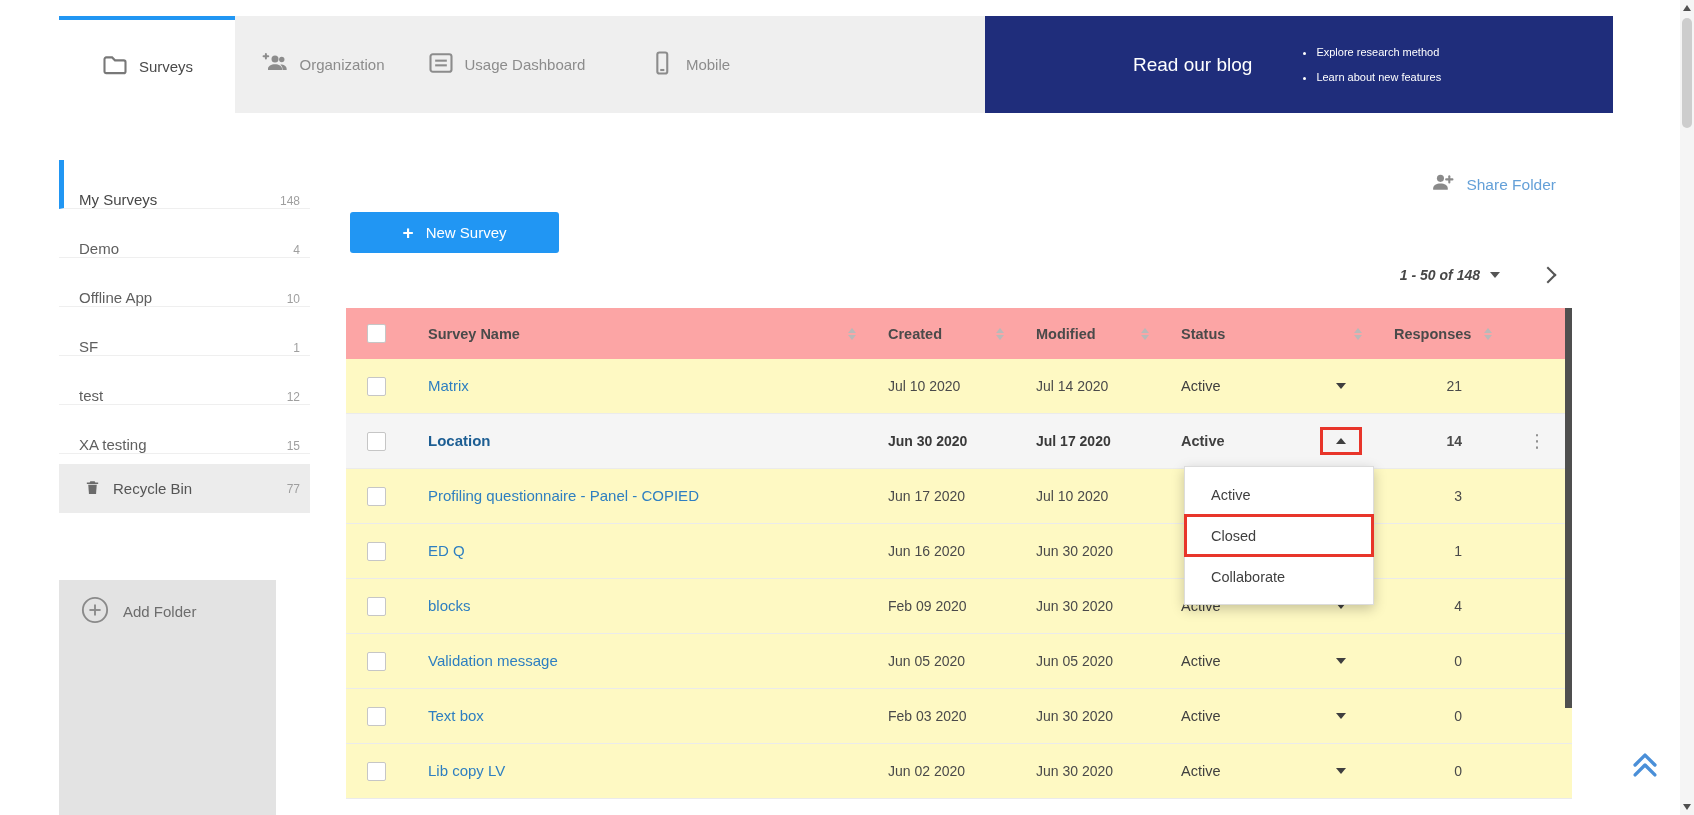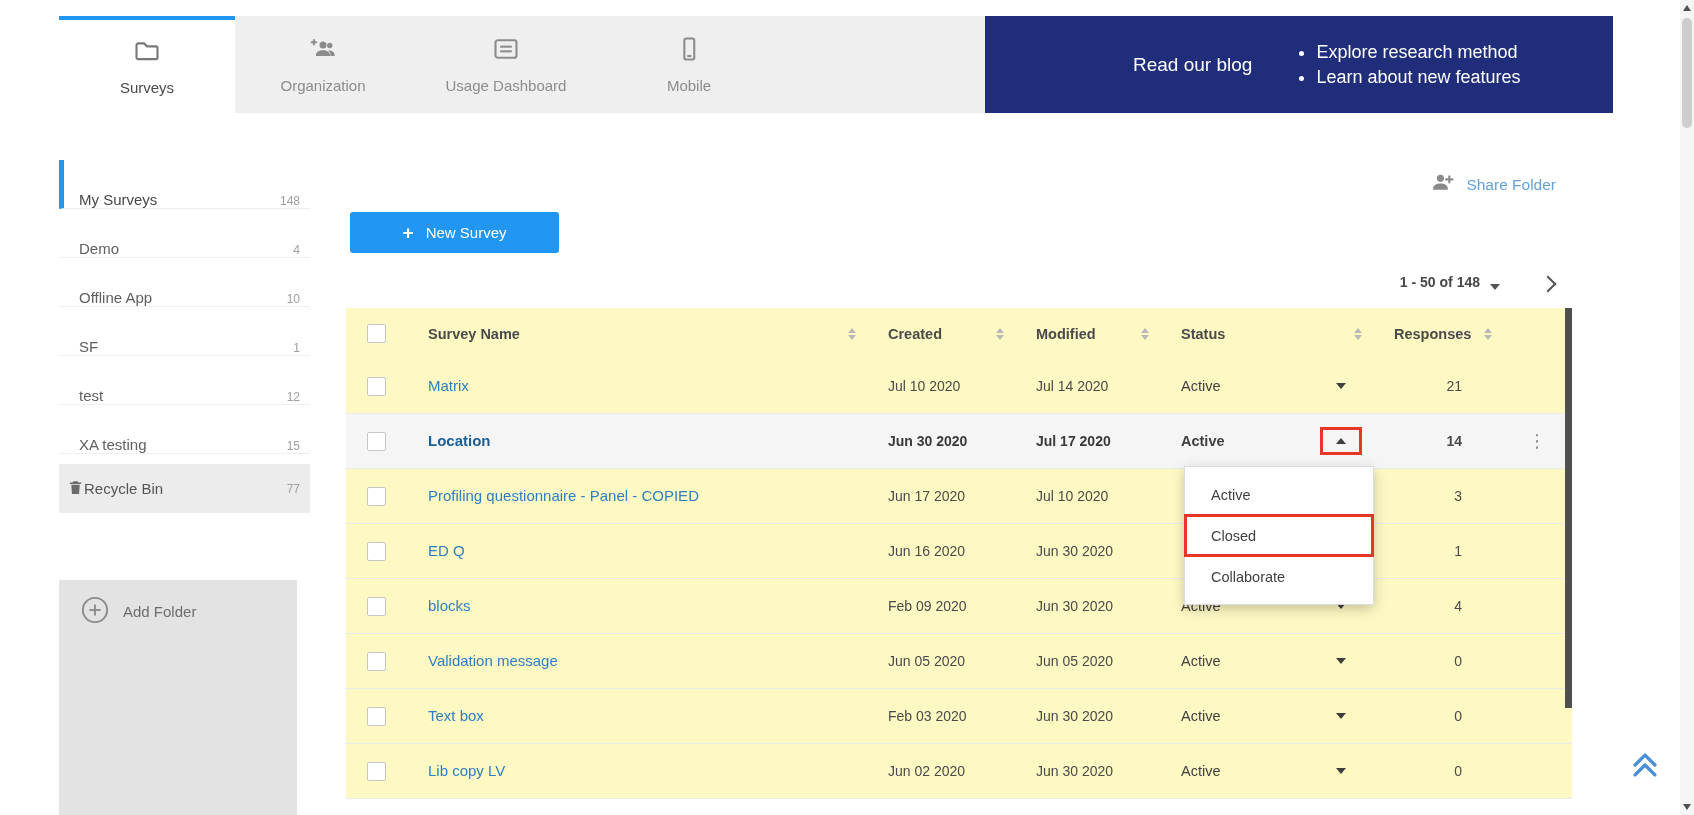--- a/index.html
+++ b/index.html
@@ -3,54 +3,54 @@
 <meta charset="utf-8">
 <style>
   * { margin:0; padding:0; box-sizing:border-box; }
   html,body { width:1694px; height:815px; background:#fff; font-family:"Liberation Sans", sans-serif; overflow:hidden; }
   :root { --accent:#2196f3; --navy:#1f2d7b; --link:#2e7fc1; --red:#e8352a; }
   .page { position:relative; width:1694px; height:815px; background:#fff; }
 
   
   .topnav { position:absolute; left:59px; top:16px; width:1554px; height:97px; display:flex; background:#efefef; }
   .tabs { display:flex; height:100%; }
-  .tab { width:176px; display:flex; flex-direction:column; align-items:center; justify-content:center; gap:10px; cursor:pointer; }
+  .tab { width:176px; display:flex; flex-direction:row; align-items:center; justify-content:center; gap:10px; cursor:pointer; }
   .tab.wide { width:190px; }
   .tab-label { font-size:15px; color:#8c8c8c; }
   .tab.active { background:#fff; border-top:4px solid var(--accent); }
   .tab.active .tab-label { color:#4a4a4a; }
   .tab svg { width:28px; height:28px; }
   .blog-banner { margin-left:auto; width:628px; background:var(--navy); color:#fff; display:flex; align-items:center; }
   .blog-title { margin-left:148px; font-size:19px; white-space:nowrap; }
-  .blog-bullets { margin-left:46px; list-style:disc; padding-left:18px; font-size:18px; line-height:25px; }
+  .blog-bullets { margin-left:46px; list-style:disc; padding-left:18px; font-size:11px; line-height:25px; }
 
   
   .sidebar { position:absolute; left:59px; top:160px; width:251px; height:655px; }
   .folder-item { position:relative; height:49px; display:flex; align-items:flex-end; padding-left:20px; background:#fff; border-bottom:1px solid #efefef; font-size:15px; color:#5f5f5f; cursor:pointer; }
   .folder-item.active { border-left:5px solid var(--accent); padding-left:15px; color:#474747; }
   .folder-count { position:absolute; right:10px; font-size:12px; color:#9f9f9f; }
-  .recycle-bin { position:relative; margin-top:10px; height:49px; background:#ececec; display:flex; align-items:center; padding-left:8px; font-size:15px; color:#555; cursor:pointer; }
-  .add-folder-block { position:absolute; left:0; top:420px; width:238px; height:235px; background:#e3e3e3; }
+  .recycle-bin { position:relative; margin-top:10px; height:49px; background:#ececec; display:flex; align-items:center; gap:12px; padding-left:25px; font-size:15px; color:#555; cursor:pointer; }
+  .add-folder-block { position:absolute; left:0; top:420px; width:217px; height:235px; background:#e3e3e3; }
   .add-folder { display:flex; align-items:center; gap:14px; padding:16px 0 0 22px; font-size:15px; color:#6d6d6d; cursor:pointer; }
 
   
   .main { position:absolute; left:346px; top:160px; width:1226px; height:655px; background:#fff; }
   .share-row { position:absolute; top:10px; right:16px; display:flex; align-items:center; gap:12px; cursor:pointer; }
   .share-label { color:#64a0d8; font-size:15.5px; }
   .new-survey-btn { position:absolute; top:52px; left:4px; width:209px; height:41px; background:var(--accent); color:#fff; border:none; border-radius:3px; font-size:15px; display:flex; align-items:center; justify-content:center; gap:12px; cursor:pointer; font-family:inherit; }
   .new-survey-btn .plus { font-size:19px; font-weight:bold; line-height:1; }
-  .pagination { position:absolute; top:100px; right:18px; height:30px; display:flex; align-items:flex-end; }
+  .pagination { position:absolute; top:100px; right:18px; height:30px; display:flex; align-items:center;font-style:italic; }
   .pagination-label { font-size:14px; color:#474747; font-weight:bold; }
   .caret-down-sm { margin-left:10px; width:0; height:0; border-left:5px solid transparent; border-right:5px solid transparent; border-top:6px solid #555; cursor:pointer; }
   .next-chevron { margin-left:42px; width:12px; height:12px; border-top:2px solid #555; border-right:2px solid #555; transform:rotate(45deg); cursor:pointer; }
 
   
   .survey-table { position:absolute; left:0; top:148px; width:1226px; }
   .t-head, .t-row { display:grid; grid-template-columns:60px 460px 148px 145px 213px 130px 70px; align-items:center; }
-  .t-head { height:51px; background:#fef9c3; }
+  .t-head { height:51px; background:#fca5a5; }
   .h-cell { display:flex; align-items:center; justify-content:space-between; padding:0 10px 0 22px; font-size:14.5px; font-weight:bold; color:#4a4a4a; cursor:pointer; }
   .sort-icon { display:flex; flex-direction:column; gap:2px; cursor:pointer; }
   .sort-icon::before { content:""; border-left:4px solid transparent; border-right:4px solid transparent; border-bottom:5px solid #b9b9b9; }
   .sort-icon::after { content:""; border-left:4px solid transparent; border-right:4px solid transparent; border-top:5px solid #b9b9b9; }
   .t-row { height:55px; border-bottom:1px solid #ebebeb; background:#fef9c3; }
   .t-row.selected { background:#f5f5f5; }
   .cb-cell { display:flex; justify-content:center; }
   .checkbox { width:19px; height:19px; border:1px solid #c6c6c6; border-radius:2px; background:#fff; cursor:pointer; }
   .name-cell { padding-left:22px; overflow:hidden; white-space:nowrap; }
   .survey-link { color:var(--link); font-size:15px; cursor:pointer; text-decoration:none; }

